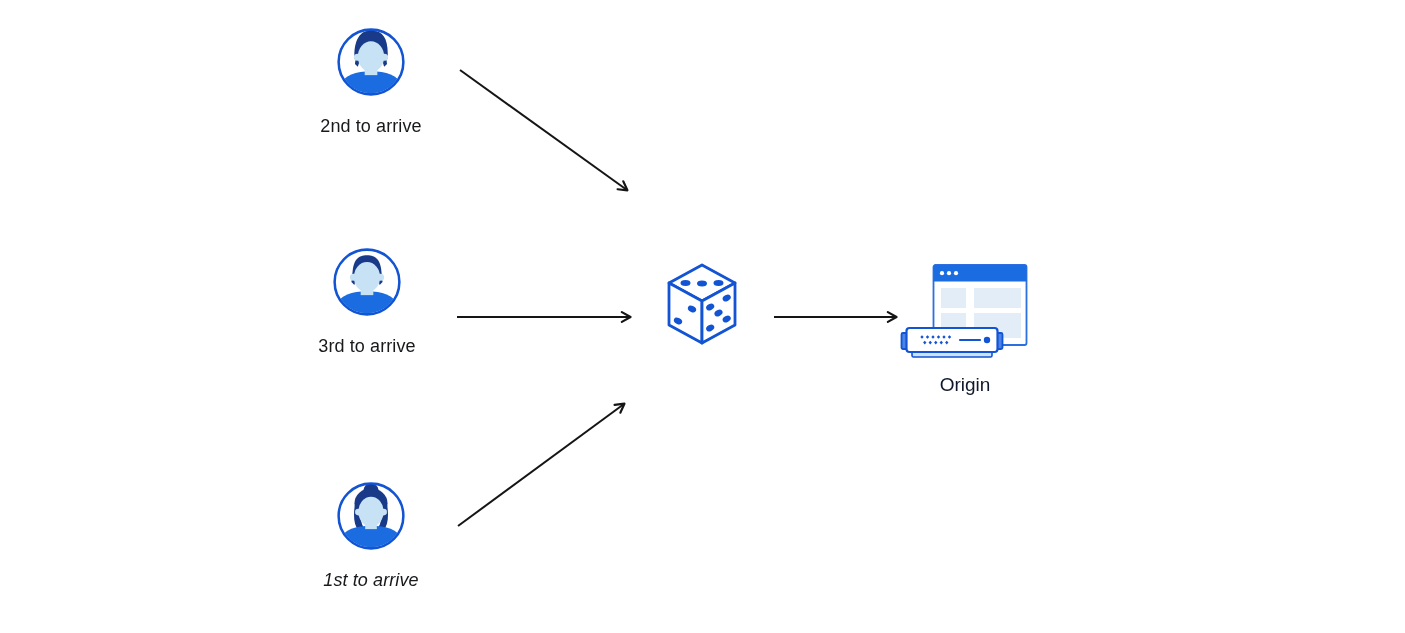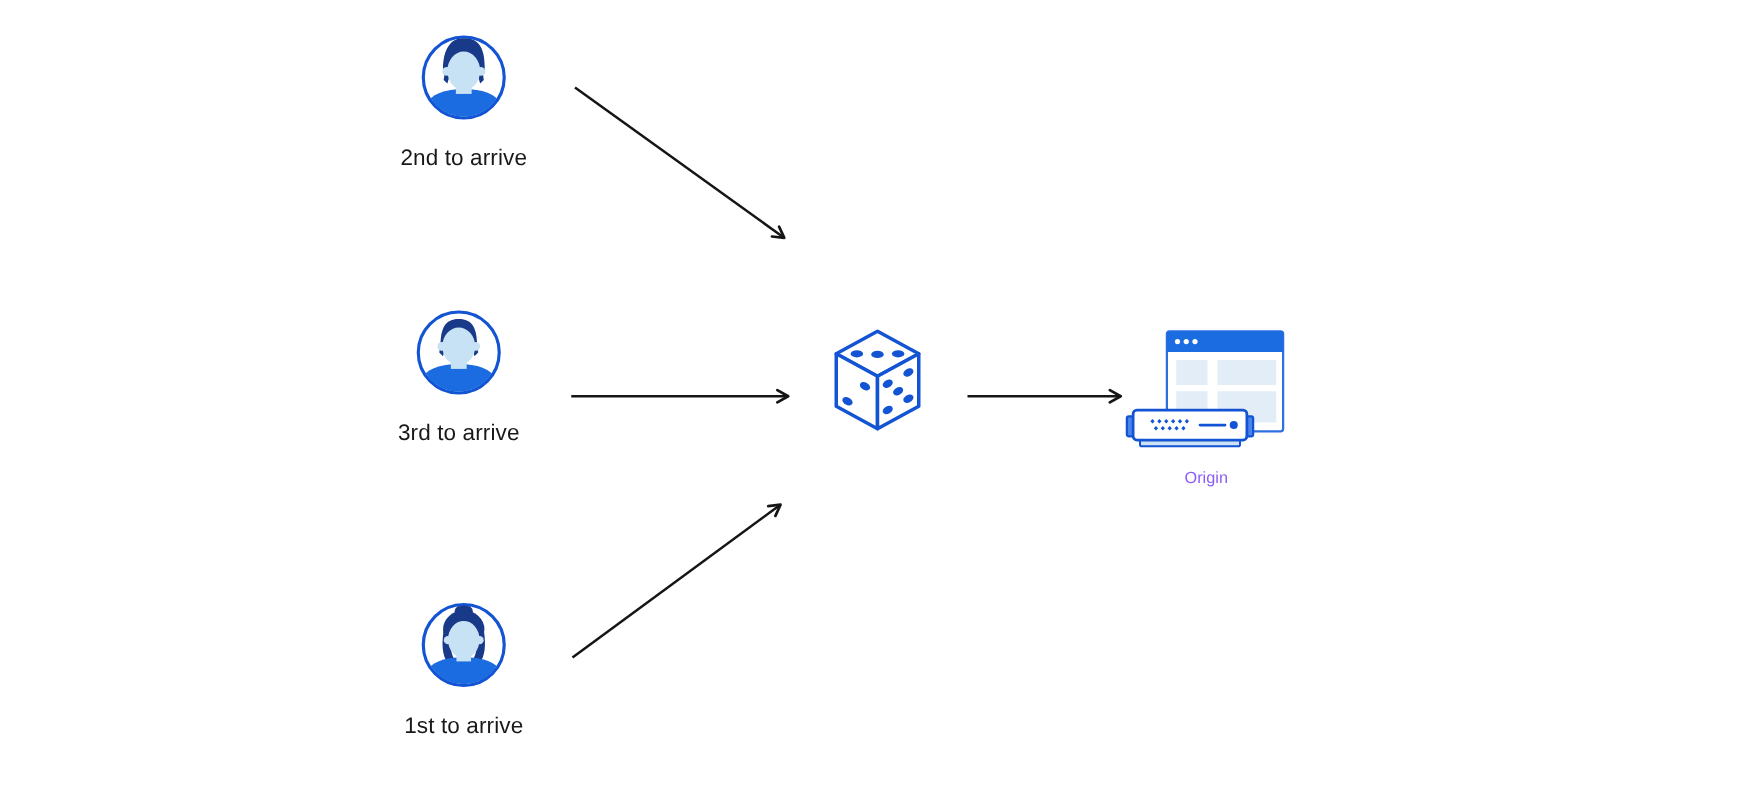--- a/index.html
+++ b/index.html
@@ -4,21 +4,21 @@
 <style>
   * { margin: 0; padding: 0; box-sizing: border-box; }
   html, body { width: 1405px; height: 633px; background: #ffffff; overflow: hidden;
     font-family: "Liberation Sans", "DejaVu Sans", sans-serif; }
   .canvas { position: relative; width: 1405px; height: 633px; background: #ffffff; }
   .arrow-layer { position: absolute; left: 0; top: 0; width: 1405px; height: 633px; pointer-events: none; }
   .node { position: absolute; display: flex; flex-direction: column; align-items: center; }
   .node-user { width: 170px; }
   .node-user .label { margin-top: 19px; font-size: 18px; color: #18191b; letter-spacing: 0.1px; }
   .node-origin { width: 140px; }
-  .node-origin .label { margin-top: 15px; font-size: 13px; color: #8b5cf6; }
+  .node-origin .label { margin-top: 15px; font-size: 19px; color: #0f172a; }
   .avatar-svg { width: 70px; height: 70px; display: block; }
   .dice-wrap { position: absolute; left: 665px; top: 262px; width: 74px; height: 84px; }
   .origin-wrap { left: 895px; top: 262px; }
 </style>
 </head>
 <body>
 
 <div class="canvas">
 
   <svg class="arrow-layer" viewBox="0 0 1405 633">
@@ -70,21 +70,21 @@
         <path d="M0,72 C2,52 16,45.5 36,45.5 C56,45.5 70,52 72,72 Z" fill="#1a6ce0"></path>
         <circle cx="22" cy="31" r="3.6" fill="#c8e2f5"></circle>
         <circle cx="50" cy="31" r="3.6" fill="#c8e2f5"></circle>
         <rect x="29.5" y="33" width="13" height="16.5" fill="#c8e2f5"></rect>
         <ellipse cx="36" cy="31" rx="13.5" ry="15.5" fill="#c8e2f5"></ellipse>
       </g>
     </svg>
     <span class="label">3rd to arrive</span>
   </div>
 
-  <div class="node node-user" style="left:286px; top:481px;">
+  <div class="node node-user" style="left:286px; top:481px;font-style:italic;">
     <svg class="avatar-svg" viewBox="0 0 72 72">
       <defs>
           <clipPath id="c3">
             <circle cx="36" cy="36" r="32.2"></circle>
           </clipPath>
         </defs>
       <circle cx="36" cy="36" r="33.3" fill="#ffffff" stroke="#1254d3" stroke-width="2.6"></circle>
       <g clip-path="url(#c3)">
         <ellipse cx="36" cy="8.5" rx="7.5" ry="6" fill="#183a88"></ellipse>
         <path d="M34,3 C35,1 38,1 39,3 L37.5,6 L35,5.5 Z" fill="#183a88"></path>

